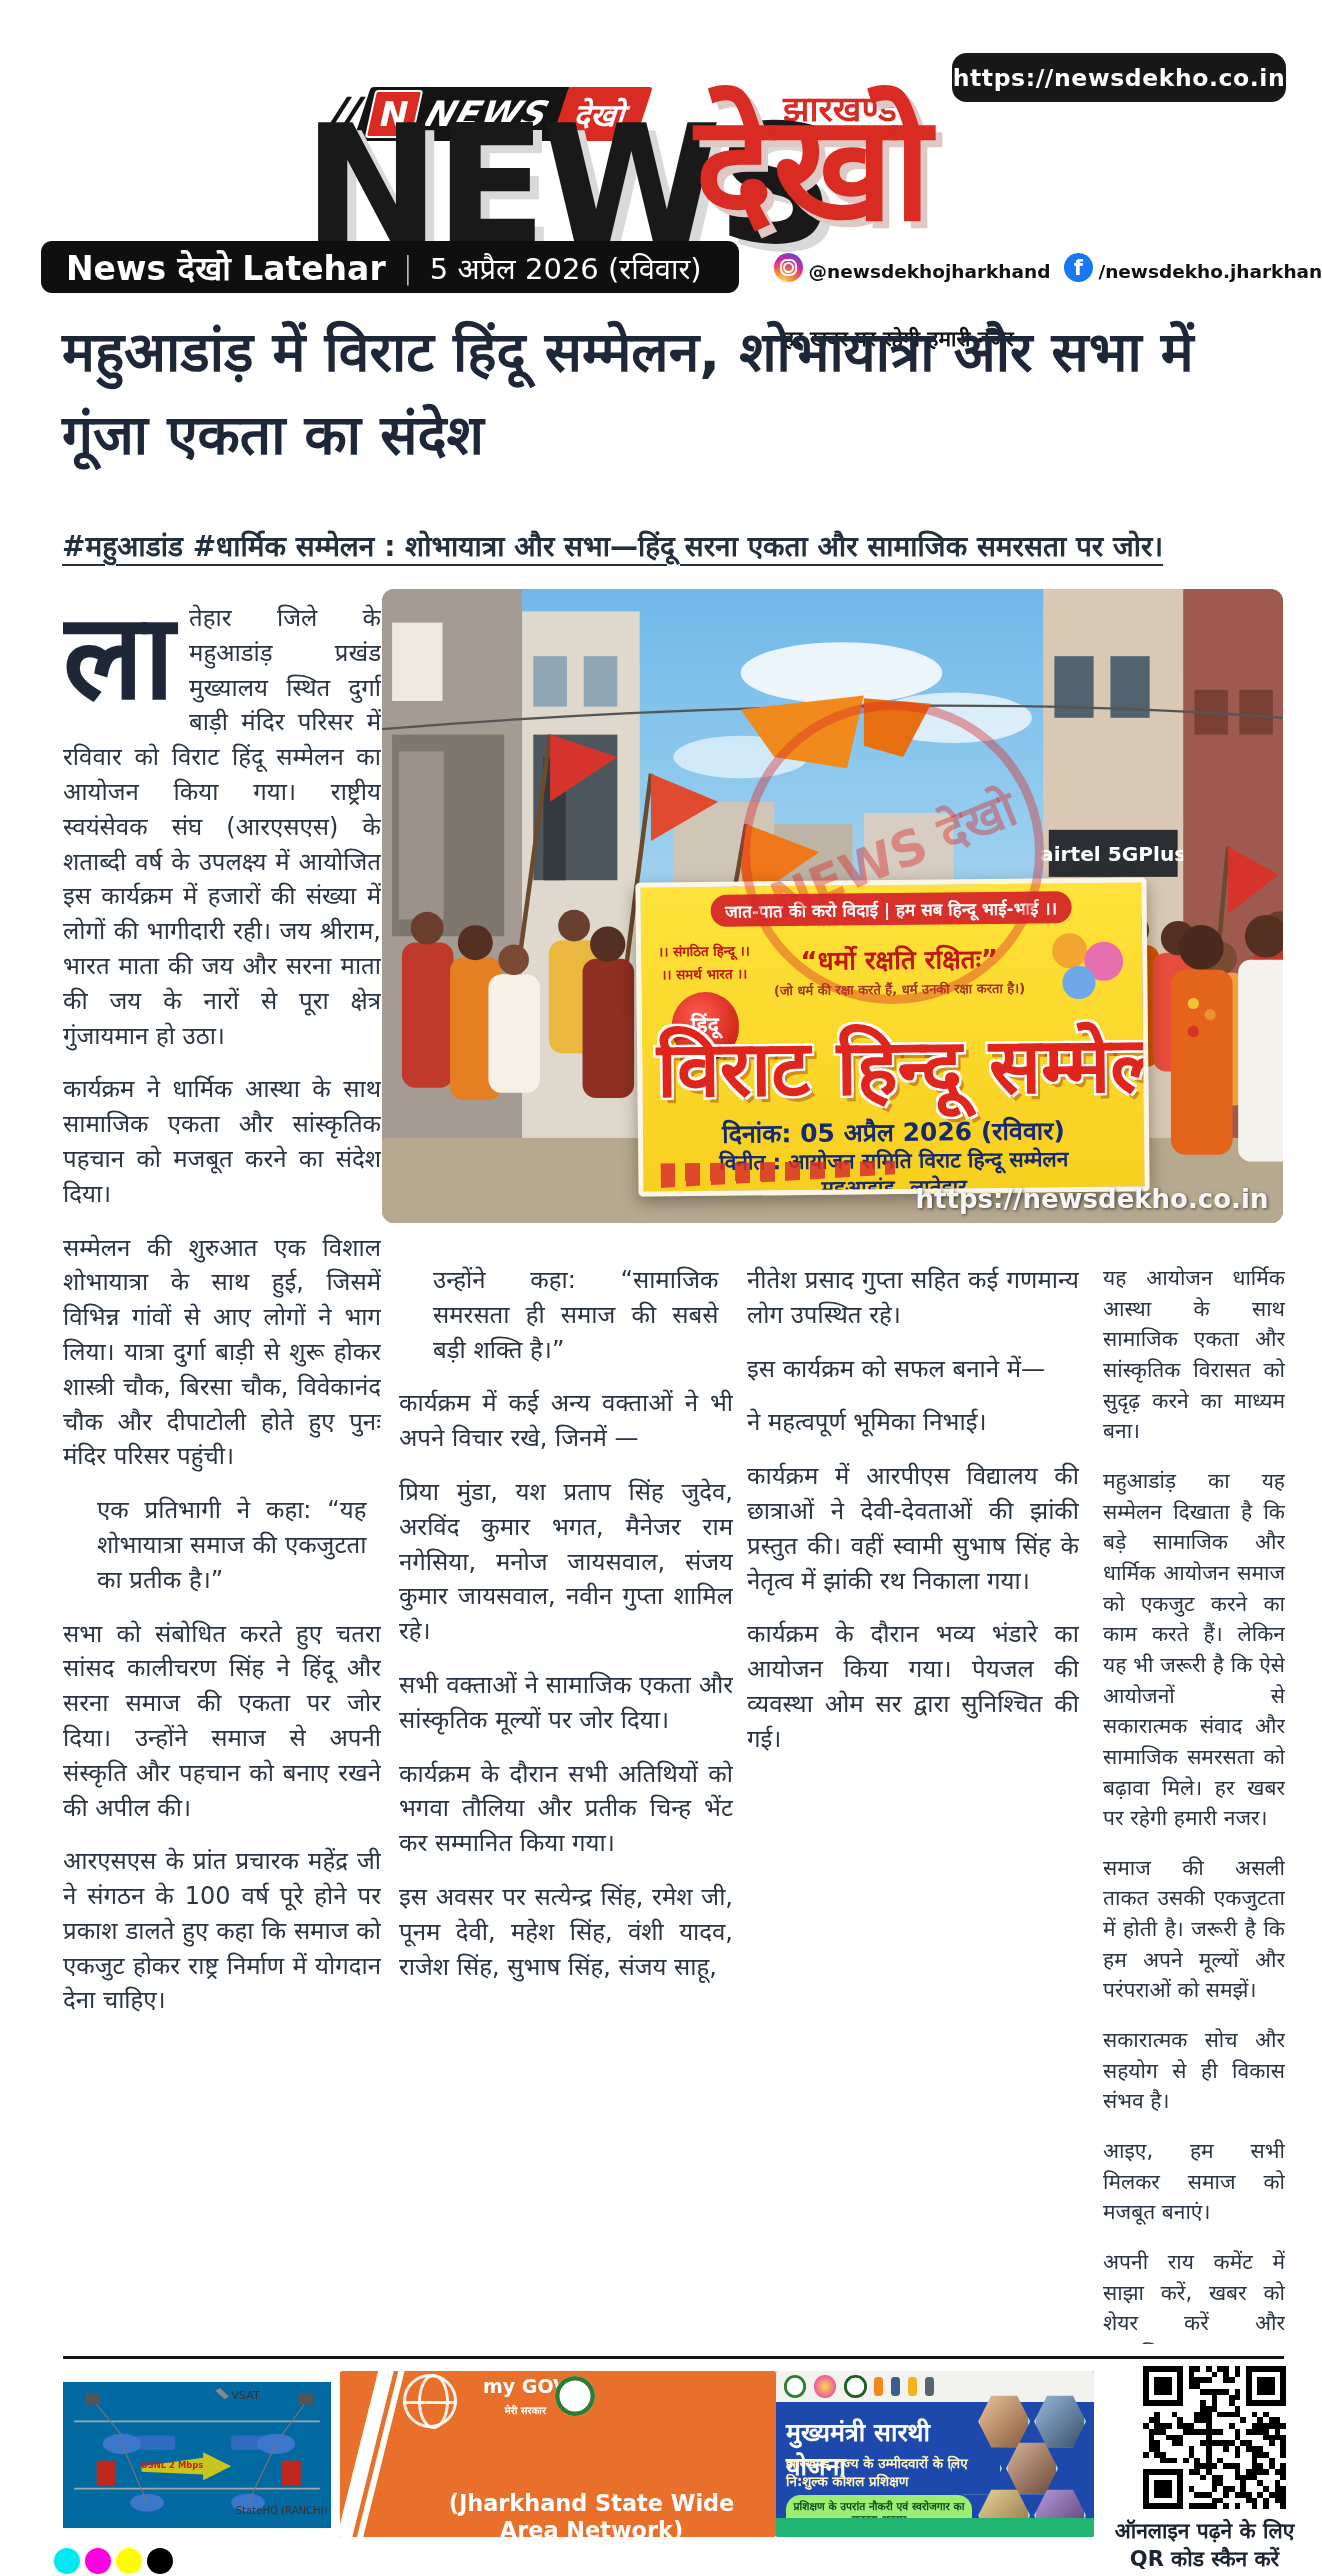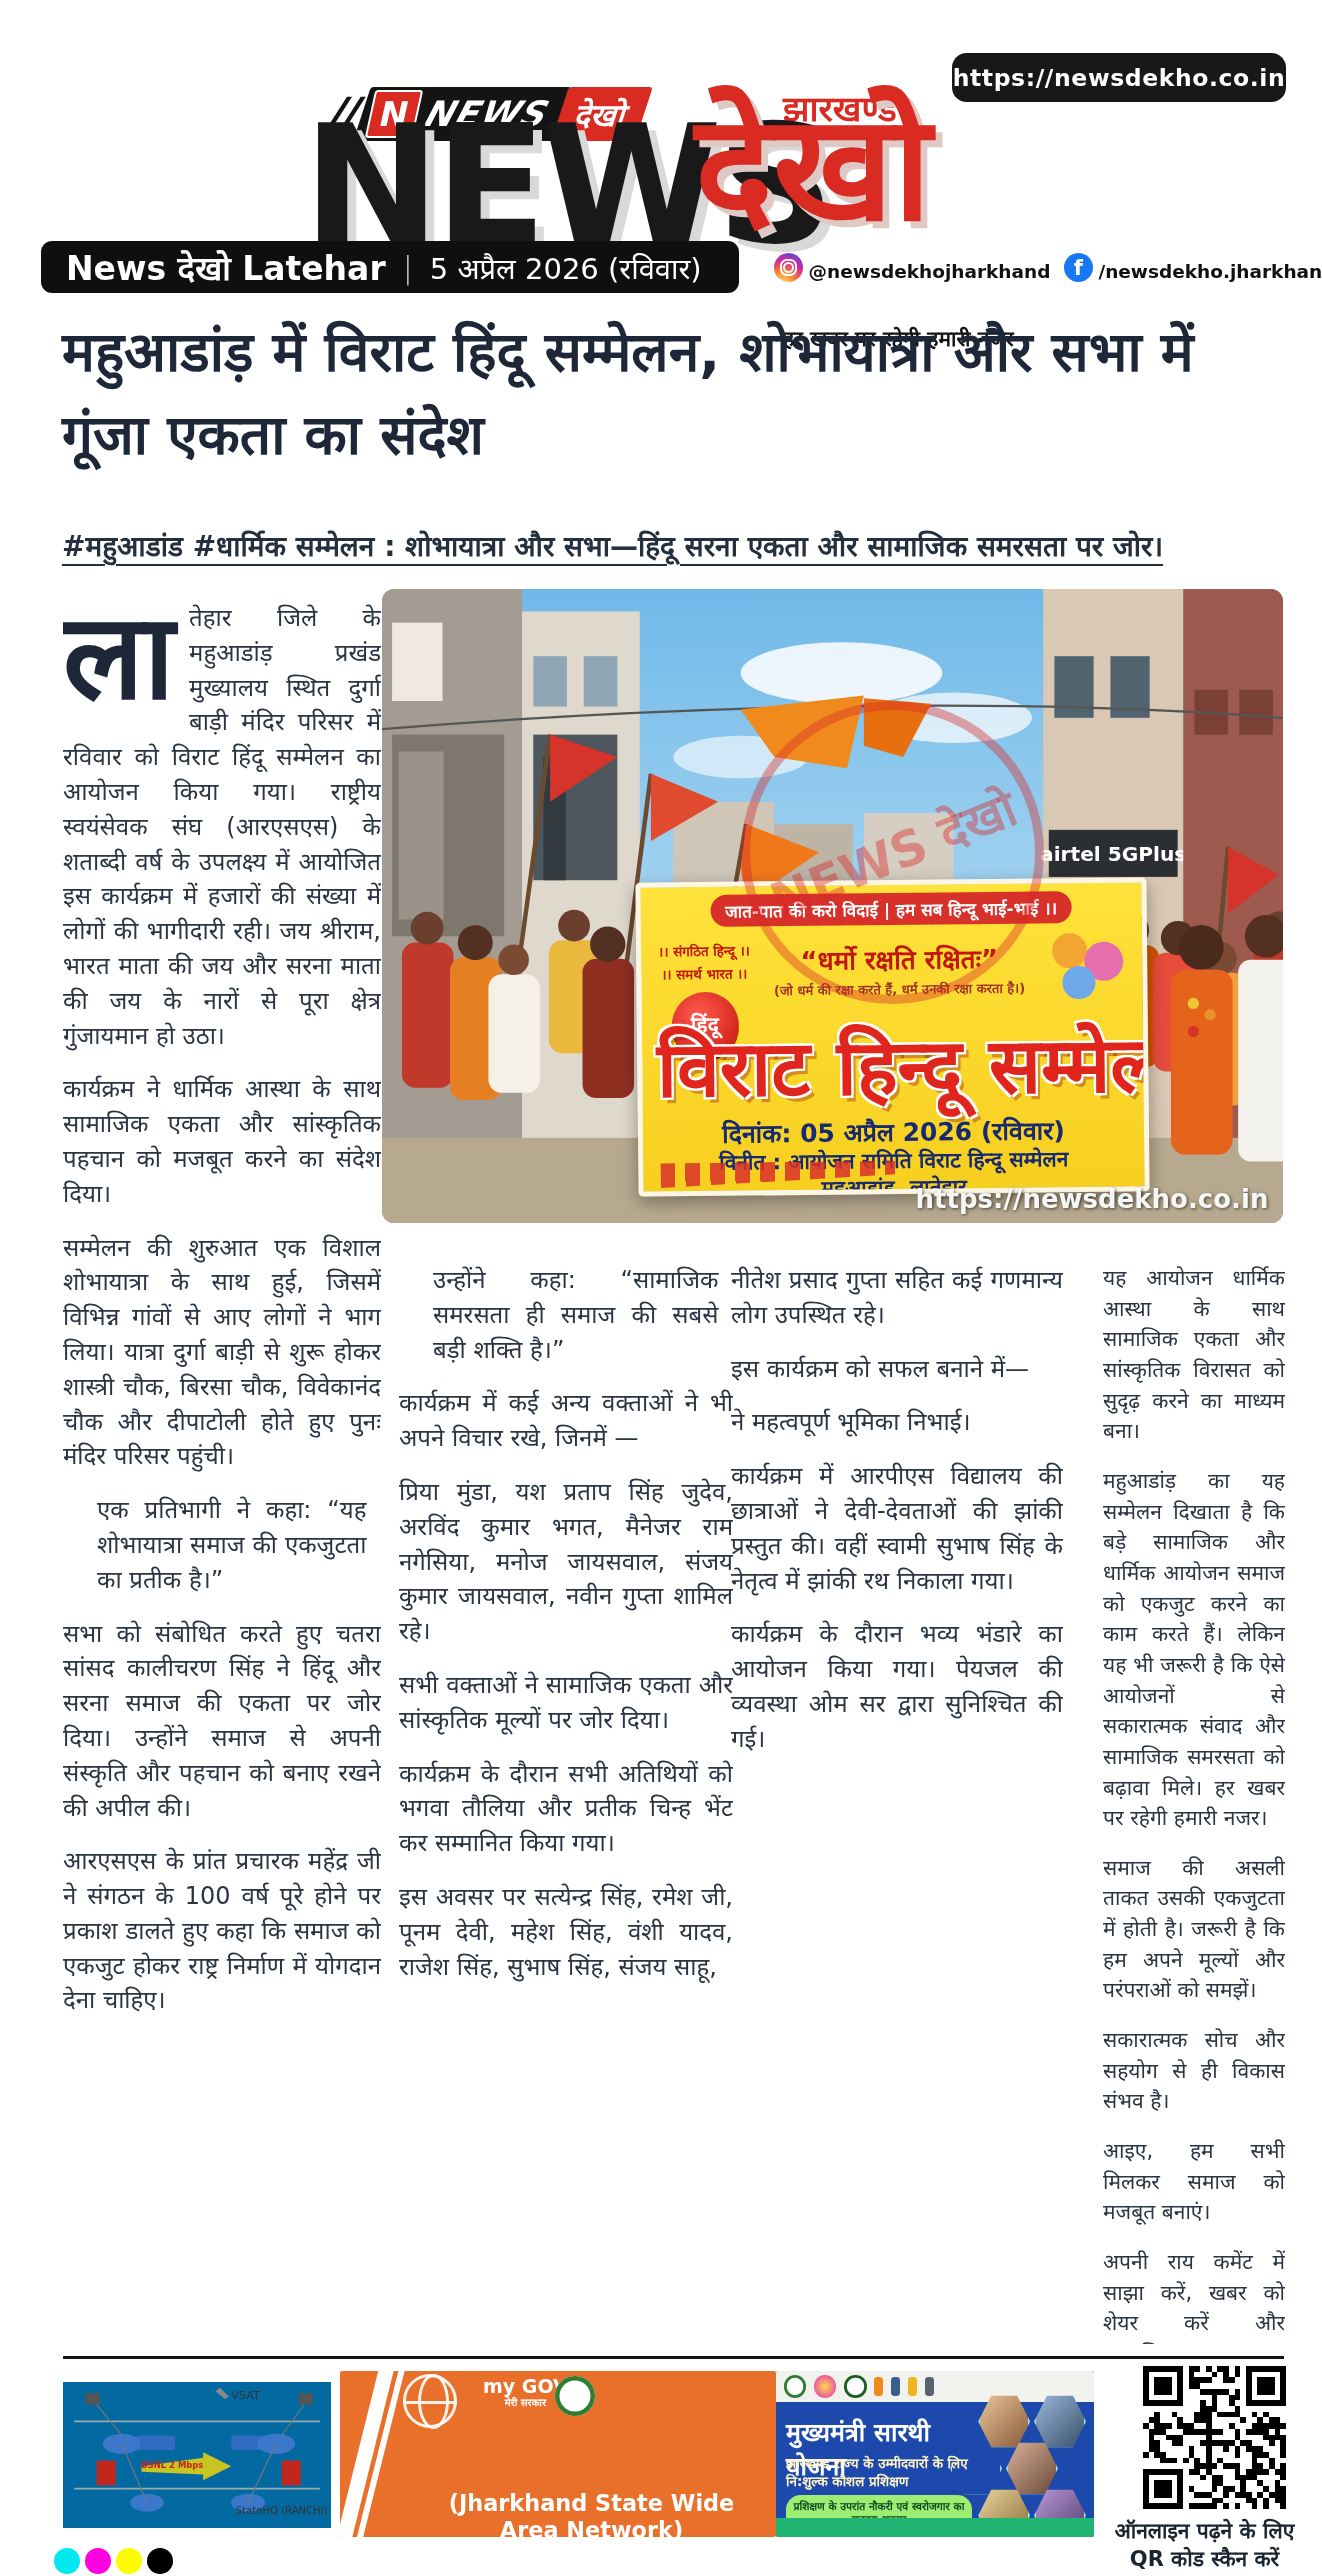--- a/index.html
+++ b/index.html
@@ -44,21 +44,21 @@
   
   .headline{position:absolute;left:62px;top:311px;width:1210px;font-size:55px;line-height:1.5;font-weight:800;color:#1d2738;letter-spacing:0px;}
   .subhead{position:absolute;left:62px;top:526px;width:1221px;font-size:28px;font-weight:700;color:#25303e;
     text-decoration:underline;text-underline-offset:7.8px;text-decoration-thickness:1.7px;}
 
   
   .col{position:absolute;color:#2a3442;font-size:24px;line-height:1.45;text-align:justify;}
   .col p{margin:0 0 19px 0;}
   .col1{left:63px;top:601px;width:318px;height:1754px;overflow:hidden;}
   .col2{left:399px;top:1263px;width:334px;height:1081px;overflow:hidden;}
-  .col3{left:731px;top:1263px;width:332px;height:1081px;overflow:hidden;}
+  .col3{left:747px;top:1263px;width:332px;height:1081px;overflow:hidden;}
   .col4{left:1103px;top:1263px;width:182px;height:1081px;overflow:hidden;font-size:21px;line-height:1.46;}
   .quote{padding:0 14.6px 0 34px;}
   .dropcap{float:left;font-size:119px;line-height:.82;font-weight:800;color:#1d2738;padding:7.8px 14.6px 0 0;}
 
   
   .photo{position:absolute;left:382px;top:589px;width:901px;height:634px;border-radius:12.3px;overflow:hidden;background:#9cc8e8;}
   .photo svg.scene{position:absolute;inset:0;width:100%;height:100%;}
   .banner{position:absolute;left:255px;top:291px;width:511px;height:314px;background:linear-gradient(180deg,#ffe23a,#f7cf1f);
     border:5.6px solid #fdf6e2;border-radius:4.5px;overflow:hidden;transform:rotate(-.6deg);box-shadow:0 5.6px 17px rgba(0,0,0,.35);}
   .banner-ribbon{position:absolute;left:14%;top:7.8px;width:72%;height:32.5px;background:#d8312a;border-radius:22.4px;
@@ -87,21 +87,21 @@
   
   .divider{position:absolute;left:63px;top:2356px;width:1221px;height:3.4px;background:#141414;}
   .net-diagram{position:absolute;left:63px;top:2382px;width:268px;height:146px;background:#0369a1;}
   .jharnet{position:absolute;left:340px;top:2371px;width:436px;height:166px;background:#e8702a;border-radius:2.2px;overflow:hidden;}
   .jharnet .slash{position:absolute;left:15.7px;top:-11.2px;width:14.6px;height:202px;background:#fff;transform:rotate(14deg);}
   .jharnet .slash2{position:absolute;left:36px;top:-11.2px;width:5.6px;height:202px;background:#fff;transform:rotate(14deg);}
   .globe{position:absolute;left:63px;top:3.4px;width:54px;height:54px;border-radius:50%;border:3.4px solid rgba(255,255,255,.9);position:absolute;}
   .globe::before{content:"";position:absolute;left:50%;top:-3.4px;bottom:-3.4px;width:25px;margin-left:-12.3px;border:3.4px solid rgba(255,255,255,.9);border-radius:50%;}
   .globe::after{content:"";position:absolute;top:50%;left:-3.4px;right:-3.4px;height:0;border-top:3.4px solid rgba(255,255,255,.9);}
   .jh-mygov{position:absolute;left:143px;top:5.6px;color:#fff;font-weight:800;font-size:19px;line-height:1;text-align:center;}
-  .jh-mygov small{display:block;font-size:10px;font-weight:600;margin-top:2px;}
+  .jh-mygov small{display:block;font-size:10px;font-weight:600;margin-top:10px;}
   .jh-seal{position:absolute;left:215px;top:4.5px;width:40px;height:40px;border-radius:50%;background:#fff;
     box-shadow:inset 0 0 0 4.5px #2e7d32;}
   .jharnet-title{position:absolute;left:0;top:36px;width:100%;text-align:center;font-size:73px;font-weight:900;color:#fff;letter-spacing:1.1px;
     text-shadow:-3.4px -3.4px 0 #111,3.4px -3.4px 0 #111,-3.4px 3.4px 0 #111,3.4px 3.4px 0 #111,0 5.6px 0 #111;}
   .jharnet-sub{position:absolute;left:78px;top:119px;width:347px;text-align:center;font-size:22.4px;font-weight:700;color:#fff;line-height:1.2;}
   .saarthi{position:absolute;left:776px;top:2371px;width:318px;height:166px;background:#1d49ad;border-radius:2.2px;overflow:hidden;}
   .saarthi-top{position:absolute;left:0;top:0;width:100%;height:31px;background:#f2f2ef;display:flex;align-items:center;gap:7.8px;padding:0 7.8px;}
   .mini-seal{width:22.4px;height:22.4px;border-radius:50%;}
   .worker{width:9px;height:19px;border-radius:3.4px;}
   .saarthi-green-bottom{position:absolute;left:0;bottom:0;width:100%;height:19px;background:#21b573;}

